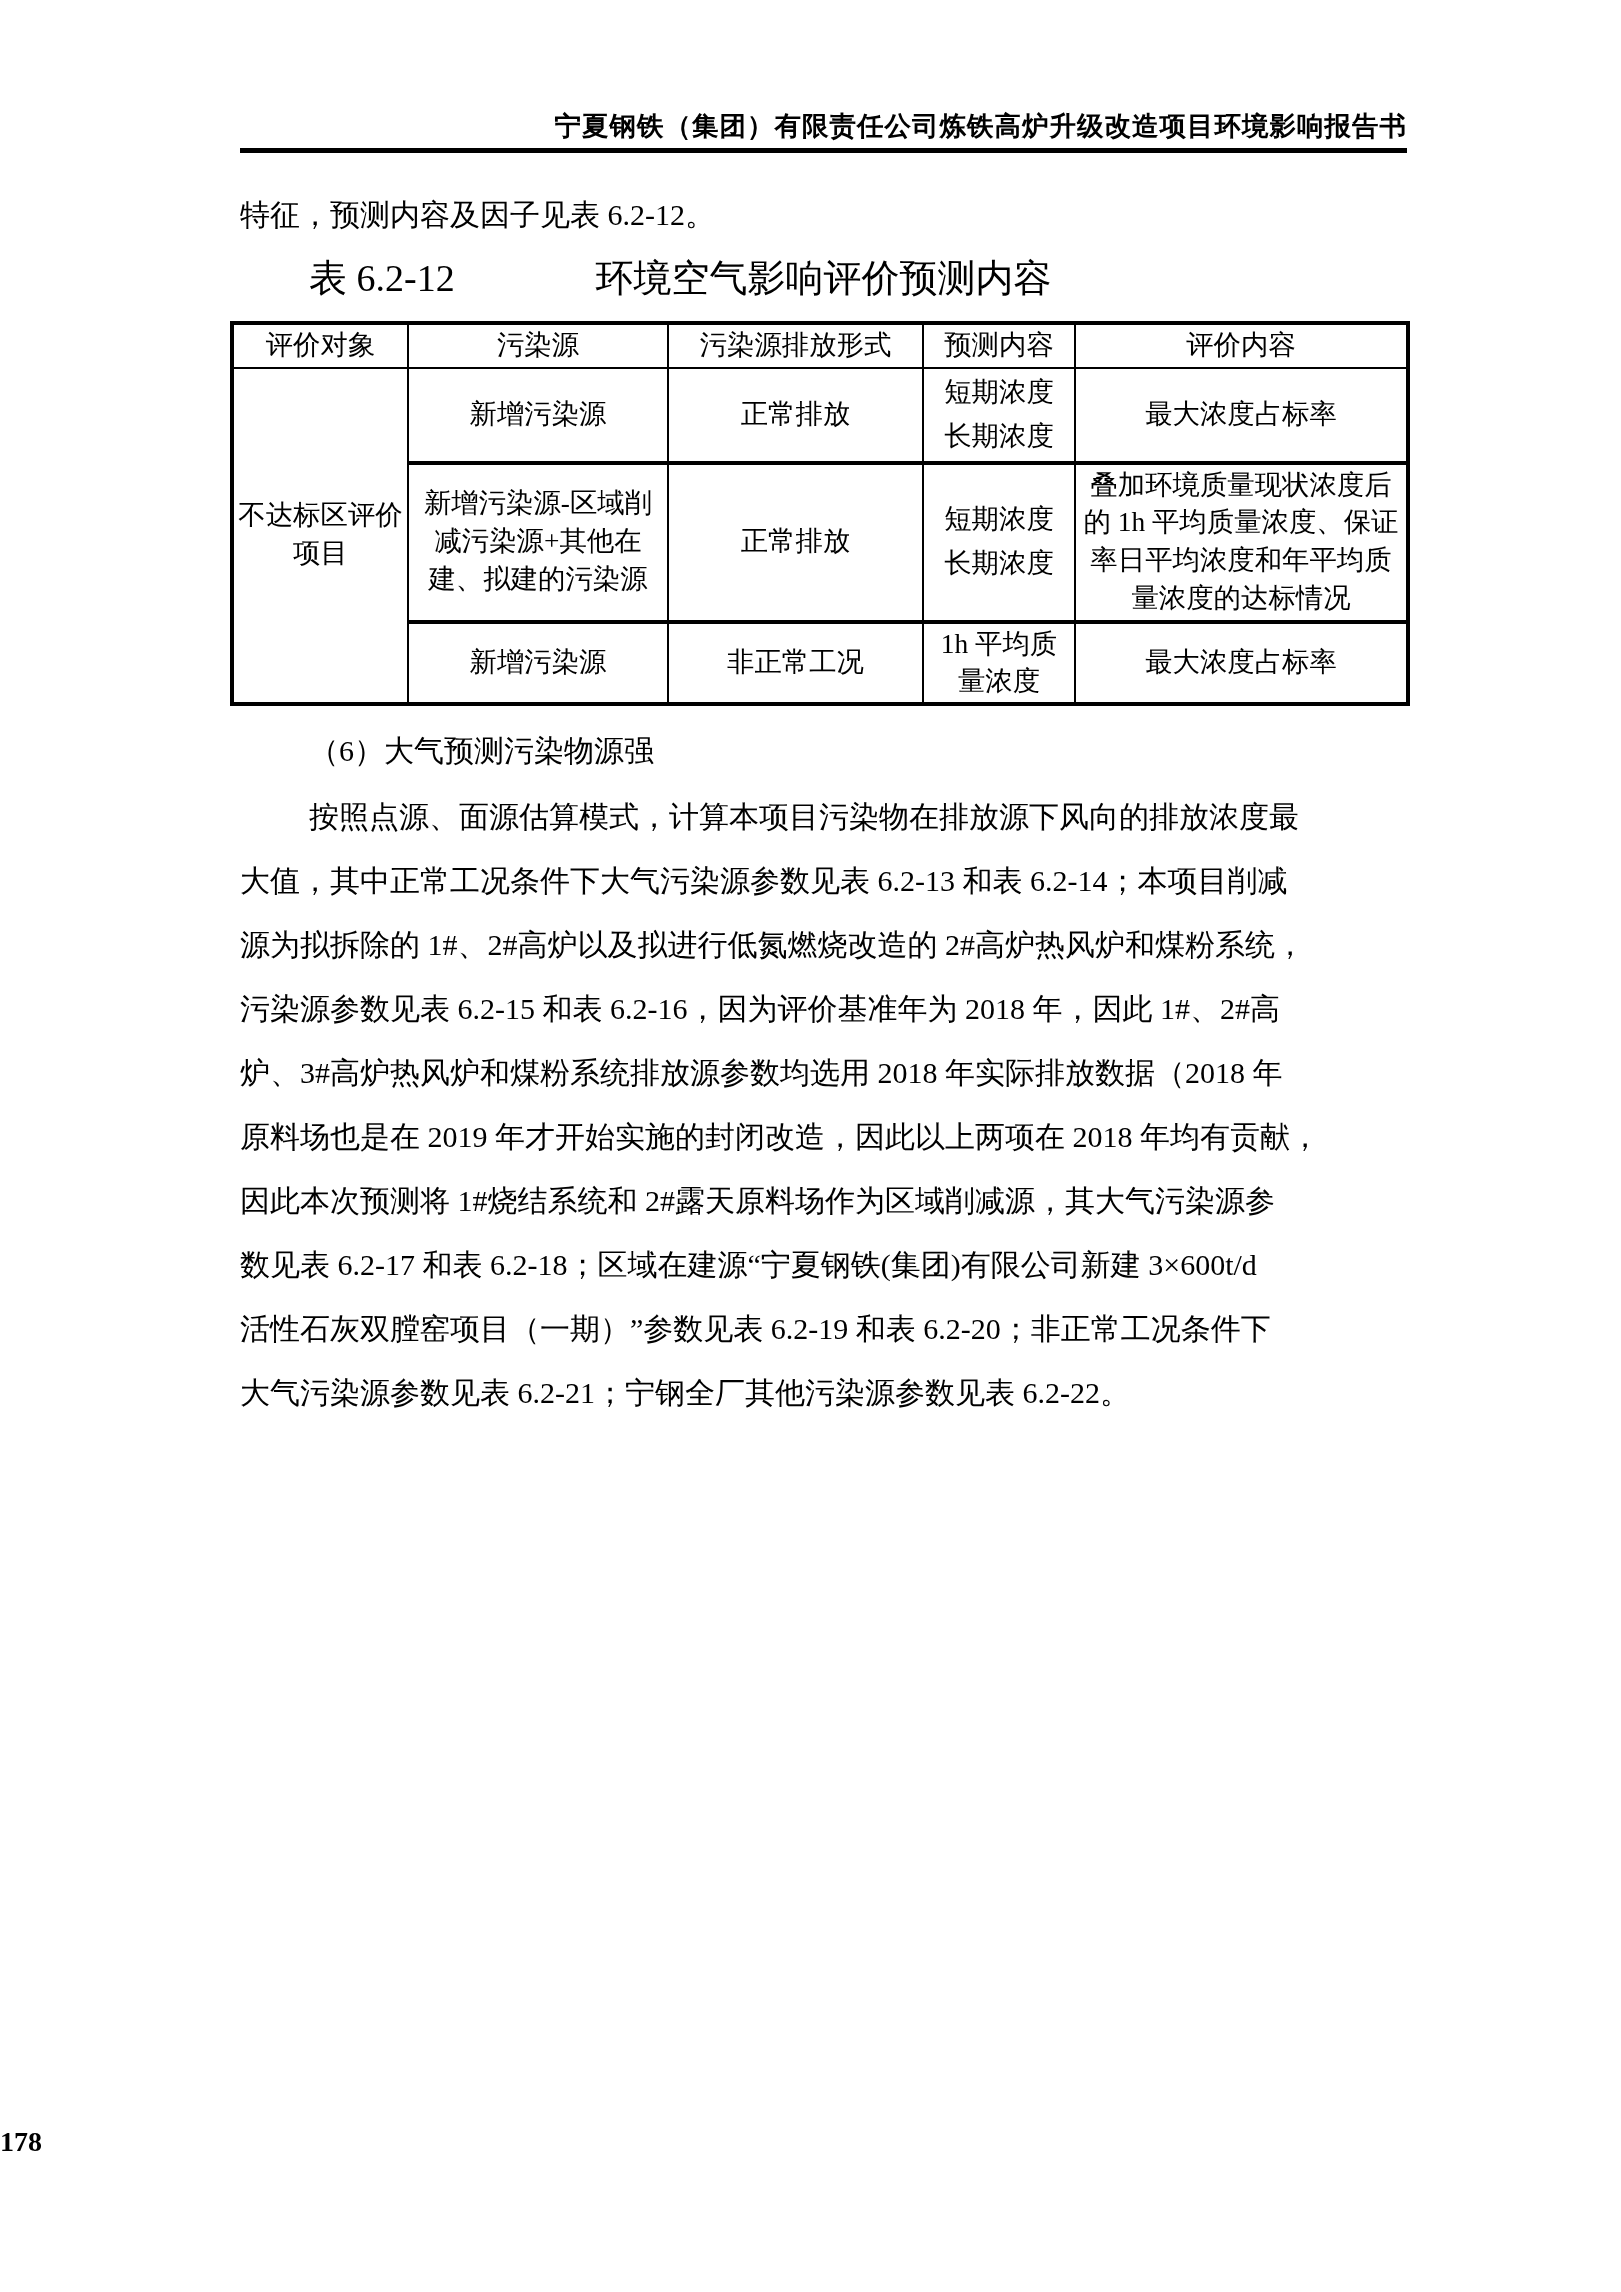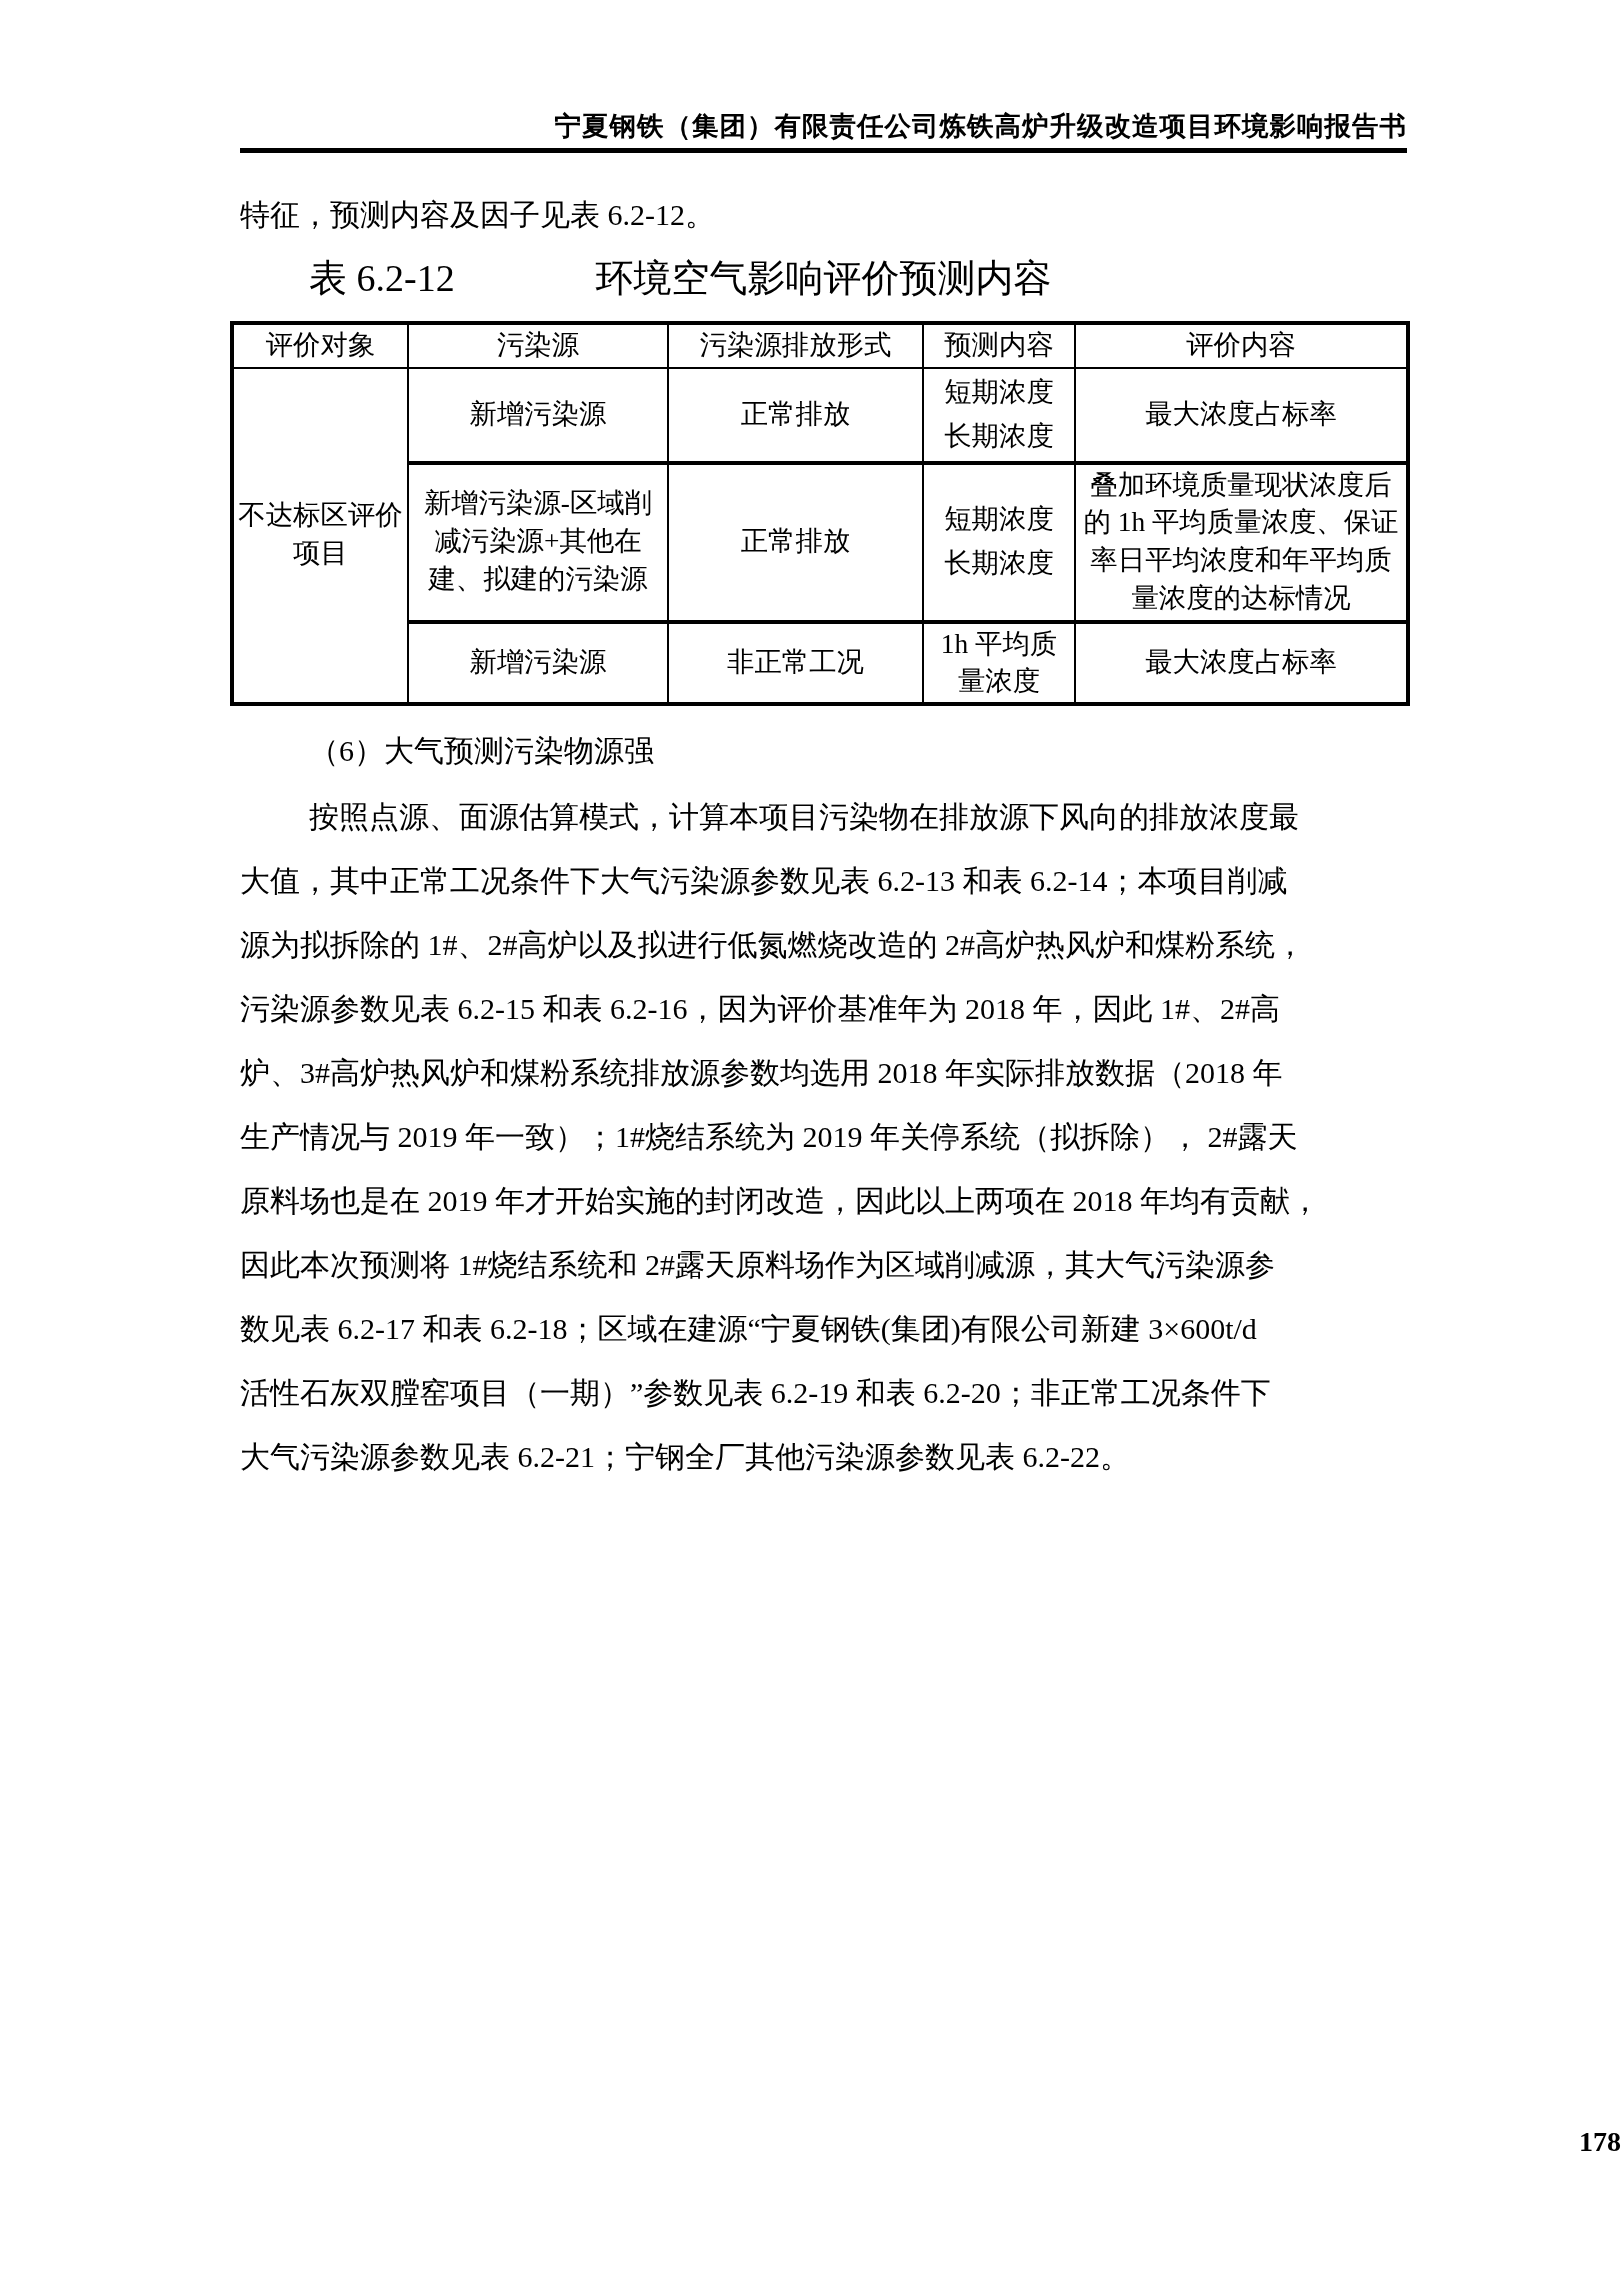--- a/index.html
+++ b/index.html
@@ -68,21 +68,21 @@
     font-size: 30px;
   }
   .para .line {
     height: 64px; line-height: 64px;
     white-space: nowrap;
   }
   .para .line.indent { text-indent: 69px; }
 
   .page-number {
     position: absolute; left: 0; top: 2125px; width: 1621px;
-    text-align: right;
+    text-align: left;
     font-size: 28px; font-weight: bold; line-height: 33px;
   }
 </style>
 </head>
 <body>
 
 <div class="doc-title">宁夏钢铁（集团）有限责任公司炼铁高炉升级改造项目环境影响报告书</div>
 <div class="header-rule"></div>
 
 <div class="intro-line">特征，预测内容及因子见表 6.2-12。</div>
@@ -133,21 +133,20 @@
   </table>
 
 <div class="section-heading">（6）大气预测污染物源强</div>
 
 <div class="para">
   <div class="line indent">按照点源、面源估算模式，计算本项目污染物在排放源下风向的排放浓度最</div>
   <div class="line">大值，其中正常工况条件下大气污染源参数见表 6.2-13 和表 6.2-14；本项目削减</div>
   <div class="line">源为拟拆除的 1#、2#高炉以及拟进行低氮燃烧改造的 2#高炉热风炉和煤粉系统，</div>
   <div class="line">污染源参数见表 6.2-15 和表 6.2-16，因为评价基准年为 2018 年，因此 1#、2#高</div>
   <div class="line">炉、3#高炉热风炉和煤粉系统排放源参数均选用 2018 年实际排放数据（2018 年</div>
-  <div class="line">生产情况与 2019 年一致）；1#烧结系统为 2019 年关停系统（拟拆除）， 2#露天</div>
   <div class="line">原料场也是在 2019 年才开始实施的封闭改造，因此以上两项在 2018 年均有贡献，</div>
   <div class="line">因此本次预测将 1#烧结系统和 2#露天原料场作为区域削减源，其大气污染源参</div>
   <div class="line">数见表 6.2-17 和表 6.2-18；区域在建源“宁夏钢铁(集团)有限公司新建 3×600t/d</div>
   <div class="line">活性石灰双膛窑项目（一期）”参数见表 6.2-19 和表 6.2-20；非正常工况条件下</div>
   <div class="line">大气污染源参数见表 6.2-21；宁钢全厂其他污染源参数见表 6.2-22。</div>
 </div>
 
 <div class="page-number">178</div>
 
 

